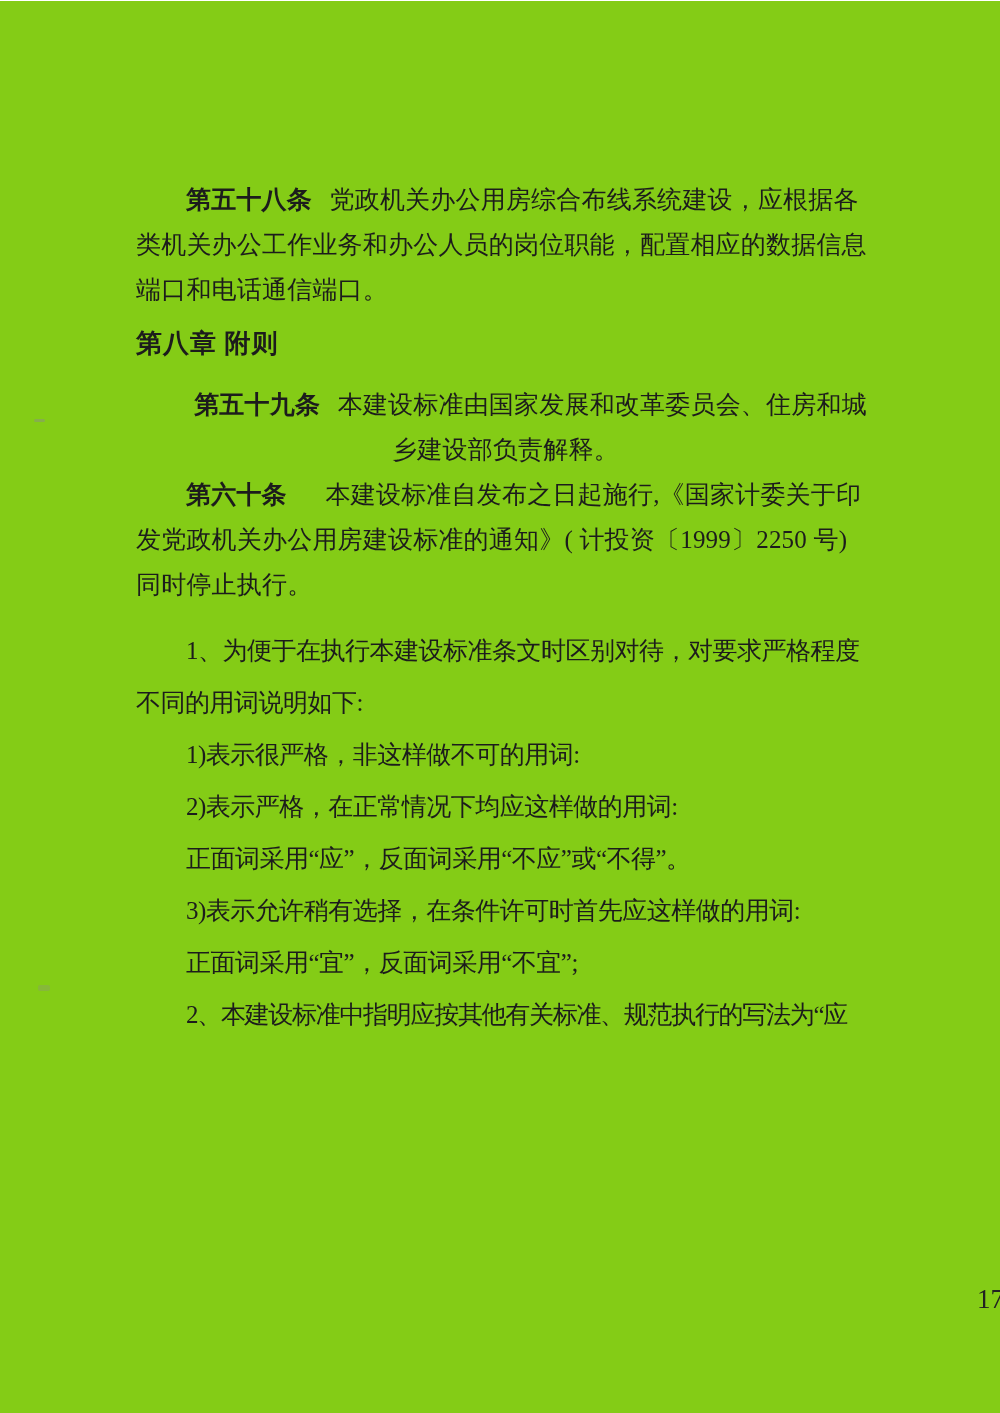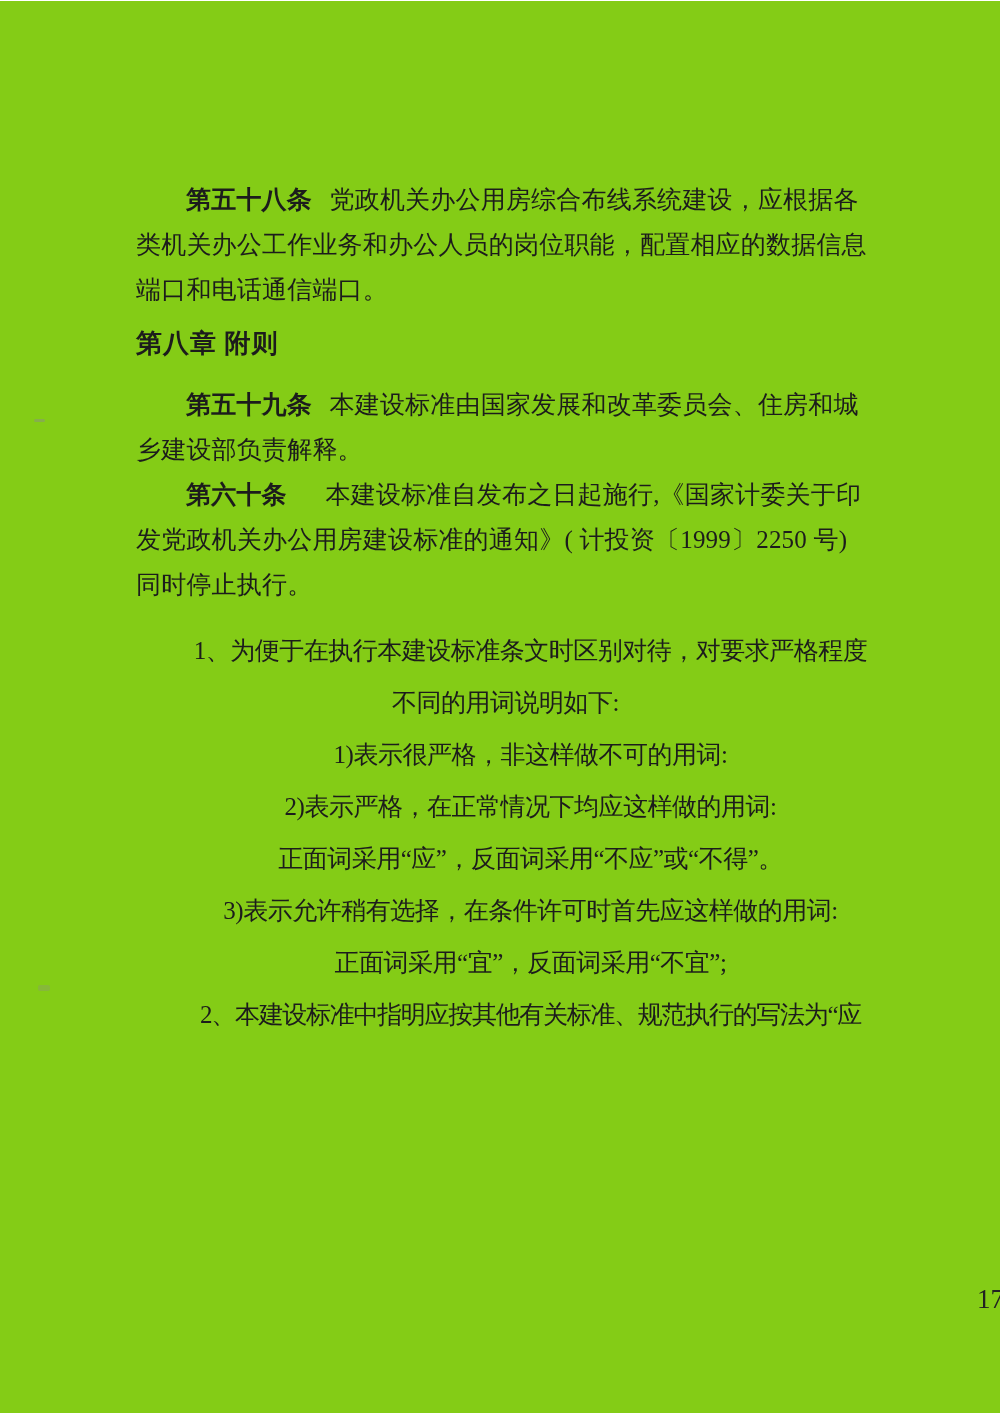--- a/index.html
+++ b/index.html
@@ -34,30 +34,30 @@
   }
   .art-label.wide-gap { margin-right: 1.55em; }
   .chapter-heading {
     margin-top: 12px;
     font-size: 26px;
     font-weight: bold;
     line-height: 40px;
     text-align: left;
     letter-spacing: 1px;
   }
-  .article-59 { margin-top: 18px; }
+  .article-59 { margin-top: 18px; text-align: center; }
   .section-title {
     margin-top: 34px;
     font-size: 33px;
     font-weight: bold;
     line-height: 48px;
     text-align: center;
     letter-spacing: 1px;
   }
-  .notes { margin-top: 18px; text-align: center; }
+  .notes { margin-top: 18px; }
   .notes .ln {
     font-size: 25px;
     line-height: 52px;
     white-space: nowrap;
     letter-spacing: -0.5px;
   }
   .notes .ln.tight { letter-spacing: -1.3px; }
   .page-number {
     position: absolute;
     top: 1283px;

